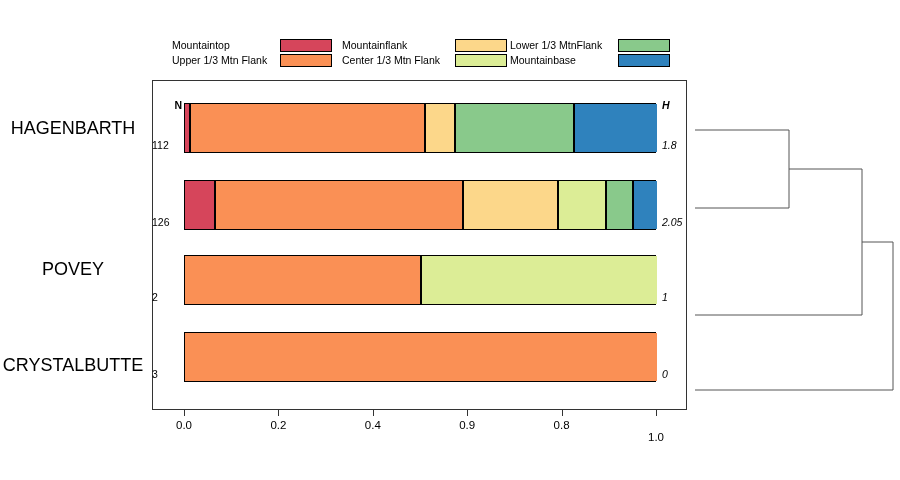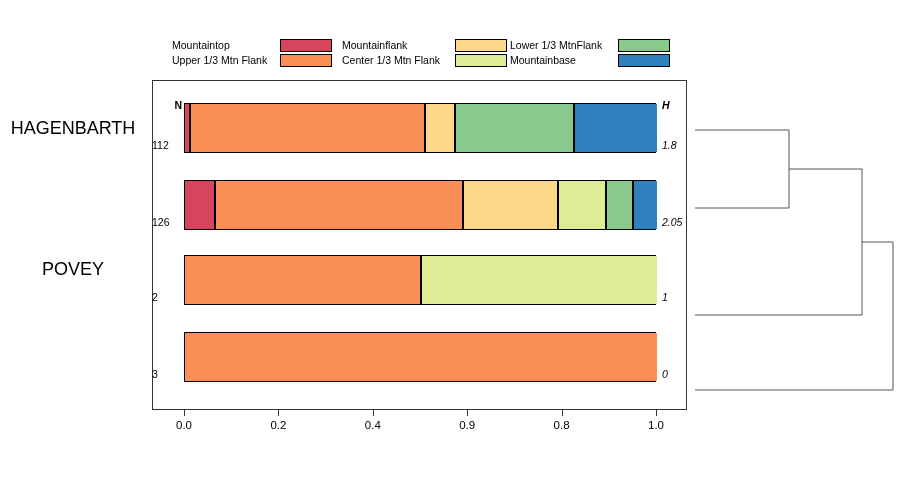--- a/index.html
+++ b/index.html
@@ -241,20 +241,21 @@
         </div>
       </div>
       <div class="n-val" style="top: 291px;">2</div>
       <div class="h-val" style="top: 291px;">1</div>
       <div class="bar-row" style="top: 255px;">
         <div class="bar-track">
           <div class="seg first" title="Upper 1/3 Mtn Flank" style="left: 0px; width: 236px; background: rgb(250, 144, 85);"></div>
           <div class="seg last" title="Center 1/3 Mtn Flank" style="left: 236px; width: 236px; background: rgb(220, 237, 150);"></div>
         </div>
       </div>
+      <div class="row-label" style="top: 355px;">CRYSTALBUTTE</div>
       <div class="n-val" style="top: 368px;">3</div>
       <div class="h-val" style="top: 368px;">0</div>
       <div class="bar-row" style="top: 332px;">
         <div class="bar-track">
           <div class="seg first last" title="Upper 1/3 Mtn Flank" style="left: 0px; width: 472px; background: rgb(250, 144, 85);"></div>
         </div>
       </div>
     </div>
 
   <div class="axis" id="axis-host">
@@ -262,21 +263,21 @@
       <div class="tick-label" style="left: 32px;">0.0</div>
       <div class="tick" style="left: 126.4px;"></div>
       <div class="tick-label" style="left: 126.4px;">0.2</div>
       <div class="tick" style="left: 220.8px;"></div>
       <div class="tick-label" style="left: 220.8px;">0.4</div>
       <div class="tick" style="left: 315.2px;"></div>
       <div class="tick-label" style="left: 315.2px;">0.9</div>
       <div class="tick" style="left: 409.6px;"></div>
       <div class="tick-label" style="left: 409.6px;">0.8</div>
       <div class="tick" style="left: 504px;"></div>
-      <div class="tick-label" style="left: 504px;">1.0</div>
+      <div class="tick-label" style="left: 504px; margin-top: 12px;">1.0</div>
     </div>
 
   <div class="dendro">
     <svg width="210" height="330" viewBox="0 0 210 330">
       <g fill="none" stroke="#555" stroke-width="1">
         <path d="M 5 50 L 99 50 L 99 128 L 5 128"></path>
         <path d="M 99 89 L 172 89 L 172 235 L 5 235"></path>
         <path d="M 172 162 L 203 162 L 203 310 L 5 310"></path>
       </g>
     </svg>

